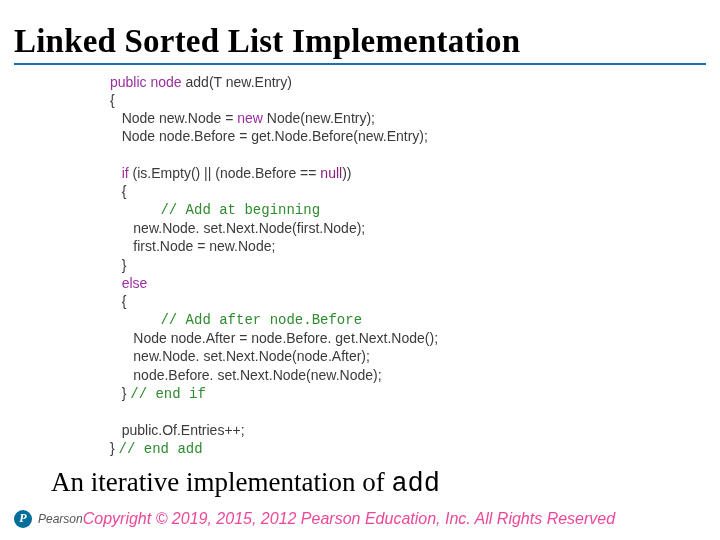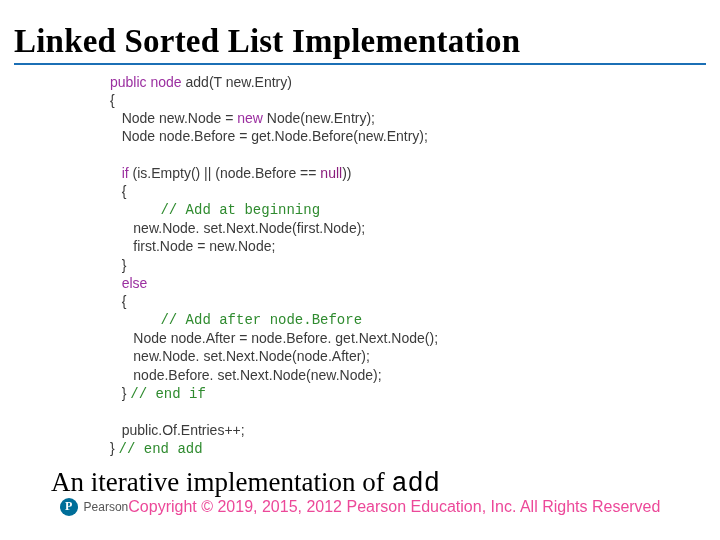--- a/index.html
+++ b/index.html
@@ -46,26 +46,27 @@
     font-family: "Times New Roman", Times, serif;
     font-size: 27px;
     color: #000;
     padding: 8px 0 0 51px;
   }
   .mono {
     font-family: "Courier New", Courier, monospace;
   }
   .footer {
     position: absolute;
-    bottom: 24px;
+    bottom: 12px;
     right: 14px;
     left: 14px;
     display: flex;
     align-items: center;
-    justify-content: center;
+    justify-content: flex-start;
+    font-style: italic;
   }
   .copyright {
     font-family: Arial, Helvetica, sans-serif;
     font-size: 16px;
     color: #ec4899;
   }
   .brand {
     display: flex;
     align-items: center;
     gap: 6px;

